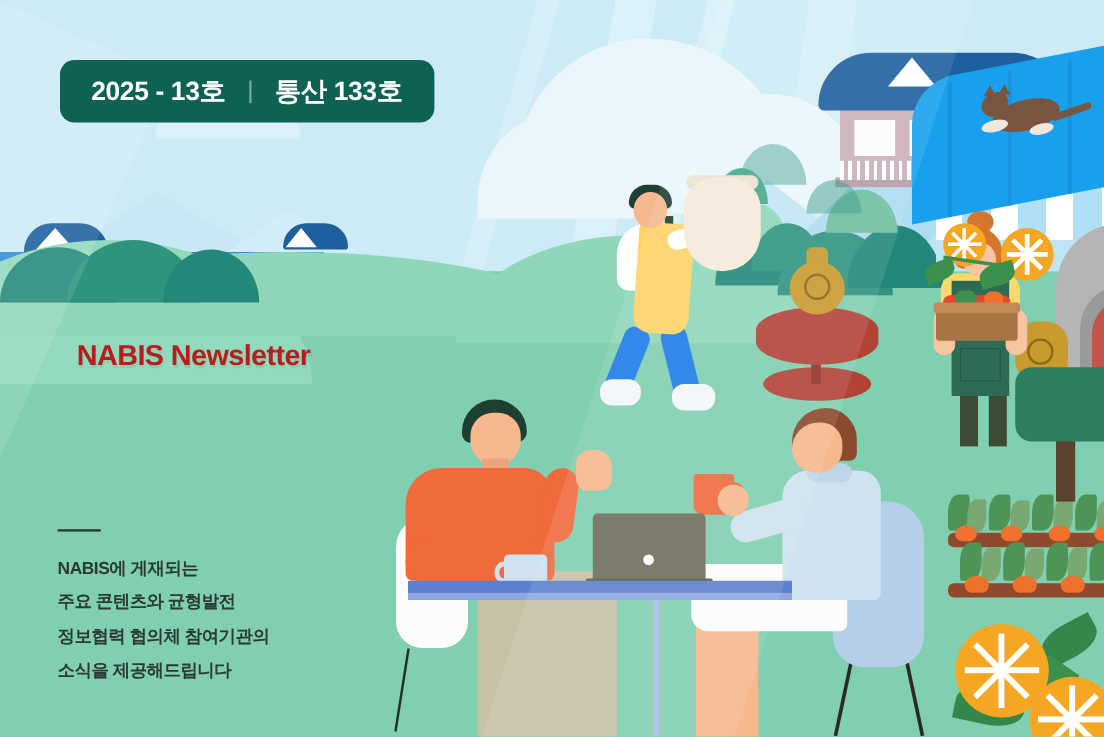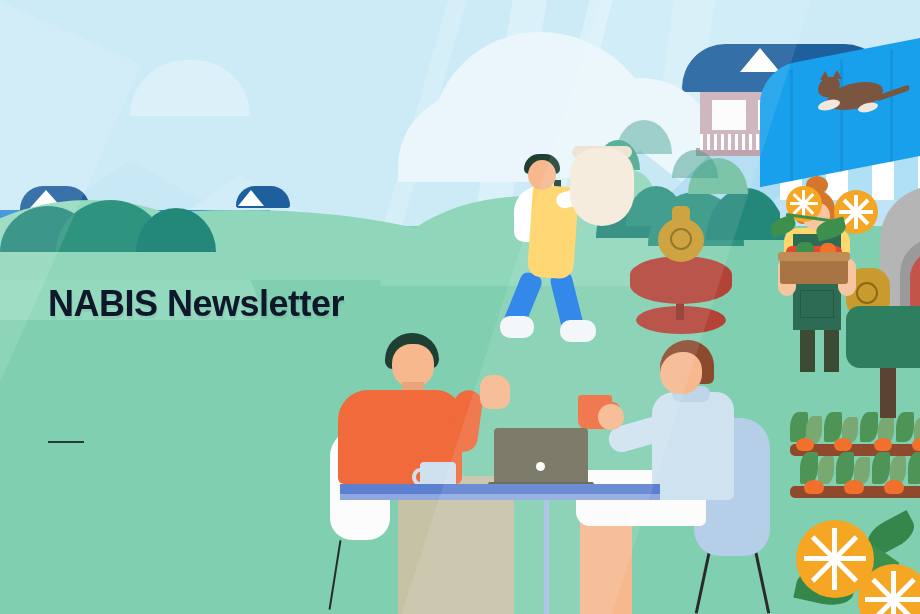--- a/index.html
+++ b/index.html
@@ -219,22 +219,22 @@
   .title { left:48px; z-index:30; font-weight:bold; letter-spacing:-3px; }
   .title-l1 {
     top:118px; font-size:70px; color:#3A3A3A; line-height:1;
     text-shadow:2px 4px 0 rgba(0,0,0,.07);
   }
   .title-l2 {
     top:192px; font-size:70px; color:#0E6254; line-height:1;
     text-shadow:2px 4px 0 rgba(0,0,0,.07);
   }
   .subtitle {
-    left:48px; top:283px; z-index:30;
-    font-size:36px; font-weight:bold; color:#0f172a;
+    left:64px; top:283px; z-index:30;
+    font-size:24px; font-weight:bold; color:#b91c1c;
     letter-spacing:-0.5px;
     text-shadow:1px 3px 0 rgba(0,0,0,.05);
   }
   .rule { left:48px; top:441px; width:36px; height:2px; background:#2B3A34; z-index:30;}
   .desc {
     left:48px; top:460px; z-index:30;
     font-size:14.5px; font-weight:bold; color:#2B3A34;
     line-height:1.95; letter-spacing:-0.4px;
   }
 </style>
@@ -455,18 +455,29 @@
   <div class="layer laptop"></div>
   <div class="layer laptop-dot"></div>
   <div class="layer laptop-base"></div>
   <div class="layer table-leg"></div>
   <div class="layer table-top"></div>
   <div class="layer table-top2"></div>
 
   <div class="layer diag-light"></div>
   <div class="layer diag-light2"></div>
 
+  <div class="layer badge">
+    <span>2025 - 13호</span>
+    <span class="badge-sep">|</span>
+    <span>통산 133호</span>
+  </div>
 
   <div class="layer subtitle">NABIS Newsletter</div>
 
   <div class="layer rule"></div>
+  <div class="layer desc">
+    <div>NABIS에 게재되는</div>
+    <div>주요 콘텐츠와 균형발전</div>
+    <div>정보협력 협의체 참여기관의</div>
+    <div>소식을 제공해드립니다</div>
+  </div>
 
 </div>
 
 </body></html>

